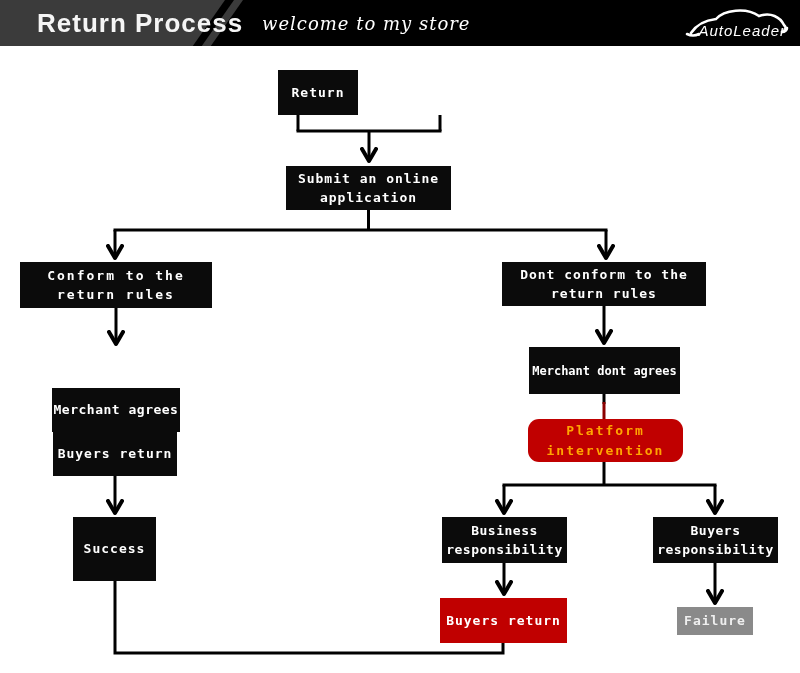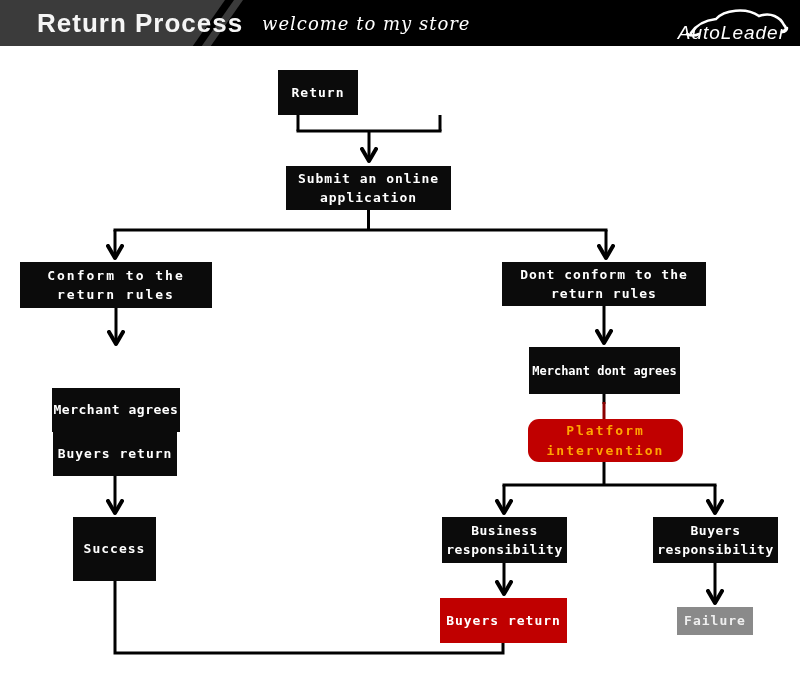--- a/index.html
+++ b/index.html
@@ -32,21 +32,21 @@
     position:absolute;left:262px;top:0;height:46px;display:flex;align-items:center;
     color:#fff;font-family:"DejaVu Serif",serif;
     font-style:italic;font-size:18px;letter-spacing:1px;
   }
   .logo{position:absolute;right:8px;top:3px;width:108px;height:42px;}
   .logo svg{position:absolute;left:0;top:0;}
   .car-stroke{fill:none;stroke:#fff;stroke-width:2.6;stroke-linecap:round;}
   .brand{
     position:absolute;right:14px;top:22px;color:#fff;
     font-family:"Liberation Sans",sans-serif;font-style:italic;
-    font-size:19px;letter-spacing:1px;
+    font-size:15px;letter-spacing:1px;
   }
   
   .canvas{position:absolute;left:0;top:0;width:800px;height:673px;}
   .edges{position:absolute;left:0;top:0;}
   .edge{stroke:var(--line-color,#000);stroke-width:3;fill:none;}
   .edge-red{stroke:var(--line-red,#8b0000);stroke-width:3;fill:none;}
   .node{
     position:absolute;display:flex;flex-direction:column;align-items:center;justify-content:center;
     background:var(--node-bg,#0b0b0b);color:var(--node-text,#fff);
     font-weight:bold;font-size:13px;letter-spacing:1px;text-align:center;line-height:1.5;

